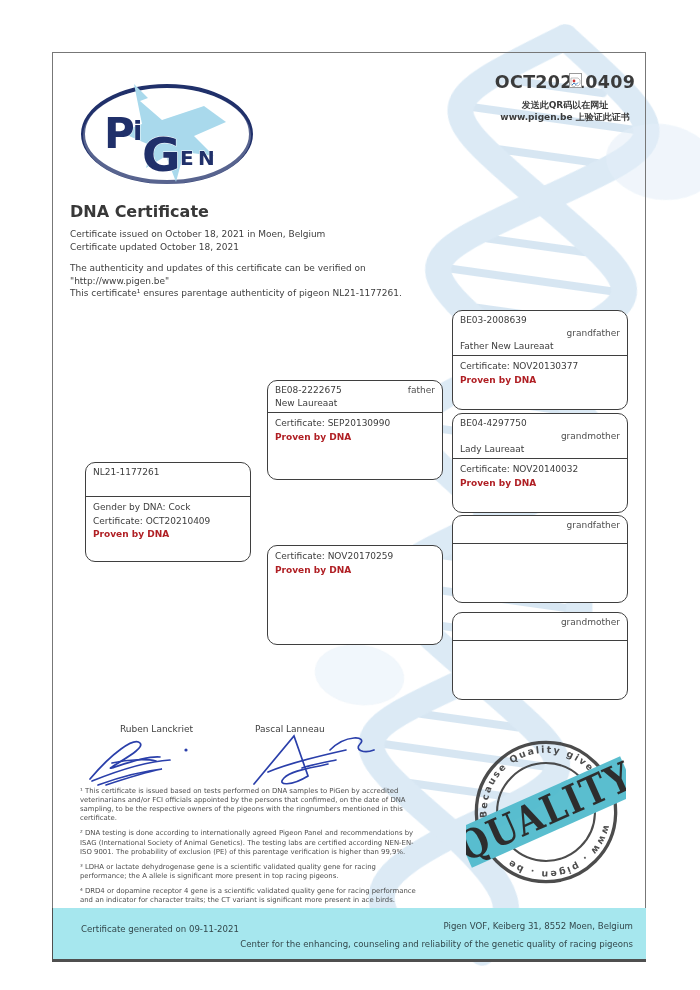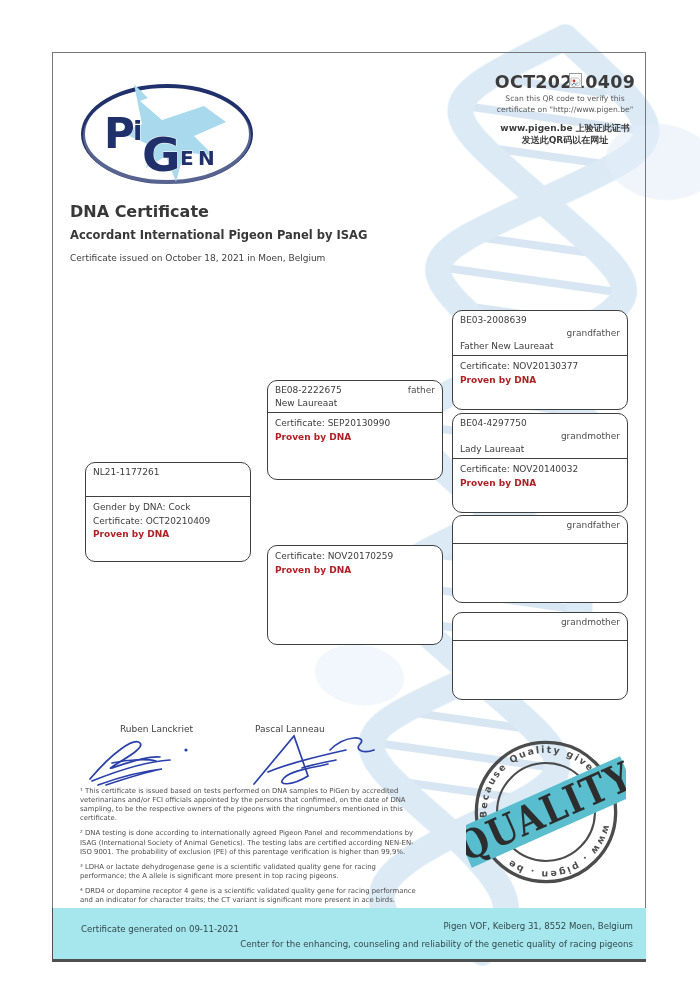--- a/index.html
+++ b/index.html
@@ -108,35 +108,35 @@
     <div class="qr-code">
       <span>OCT20210409</span>
       <span class="broken-img">
         <svg width="11" height="13" viewBox="0 0 11 13">
           <path d="M1,1 h7 l2,2 v4 l-2,2 -2,-1 -2,2 -3,-2 Z" fill="none" stroke="#b0b0b0" stroke-width="0.8"></path>
           <circle cx="4" cy="4" r="1.4" fill="#cc3333"></circle>
           <path d="M2,8 l2,-2 2,1.5 2,-2" stroke="#3a7fc1" stroke-width="1" fill="none"></path>
         </svg>
       </span>
     </div>
-    <div class="qr-scan">
-      <div>Scan this QR code to verify this</div>
-      <div>certificate on "http://www.pigen.be"</div>
-    </div>
     <div class="qr-cn">
+      <div>发送此QR码以在网址</div>
       <div>www.pigen.be 上验证此证书</div>
-      <div>发送此QR码以在网址</div>
     </div>
   </div>
 
   <div class="head-text">
     <div class="h1">DNA Certificate</div>
-    <div class="h2">Accordant International Pigeon Panel by ISAG</div>
     <div class="meta">
       <div>Certificate issued on October 18, 2021 in Moen, Belgium</div>
+      <div>Certificate updated October 18, 2021</div>
+    </div>
+    <div class="meta">
+      <div>The authenticity and updates of this certificate can be verified on "http://www.pigen.be"</div>
+      <div>This certificate¹ ensures parentage authenticity of pigeon NL21-1177261.</div>
     </div>
   </div>
 
   <div class="pbox" style="left:85px;top:462px;width:166px;height:100px;">
     <div class="pbox-head" style="height:28px;">
       <div>NL21-1177261</div>
     </div>
     <div class="pbox-body">
       <div>Gender by DNA: Cock</div>
       <div>Certificate: OCT20210409</div>

